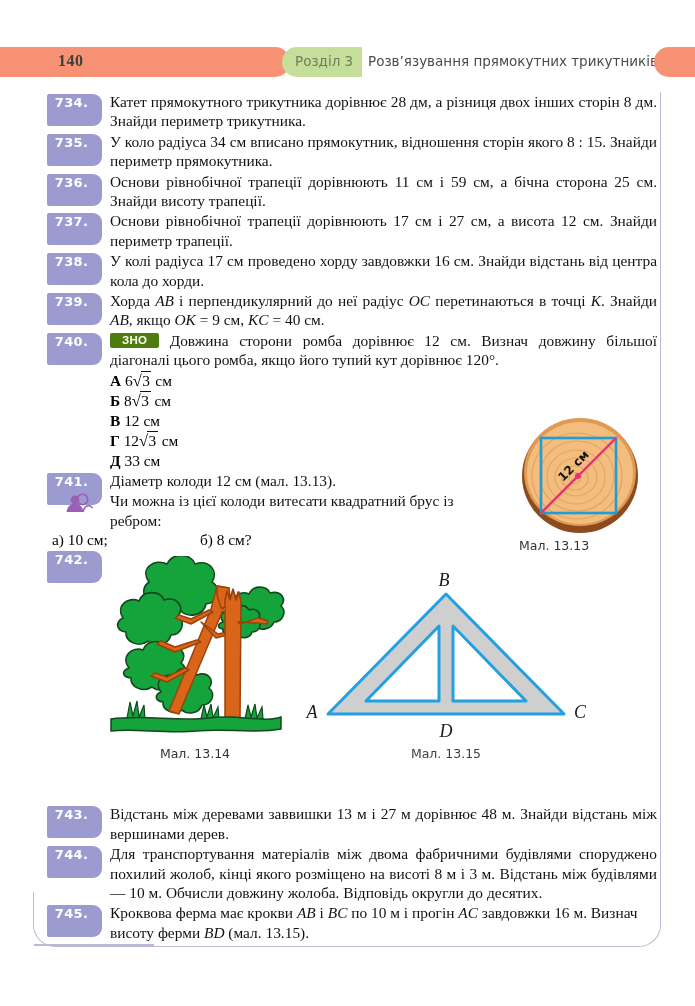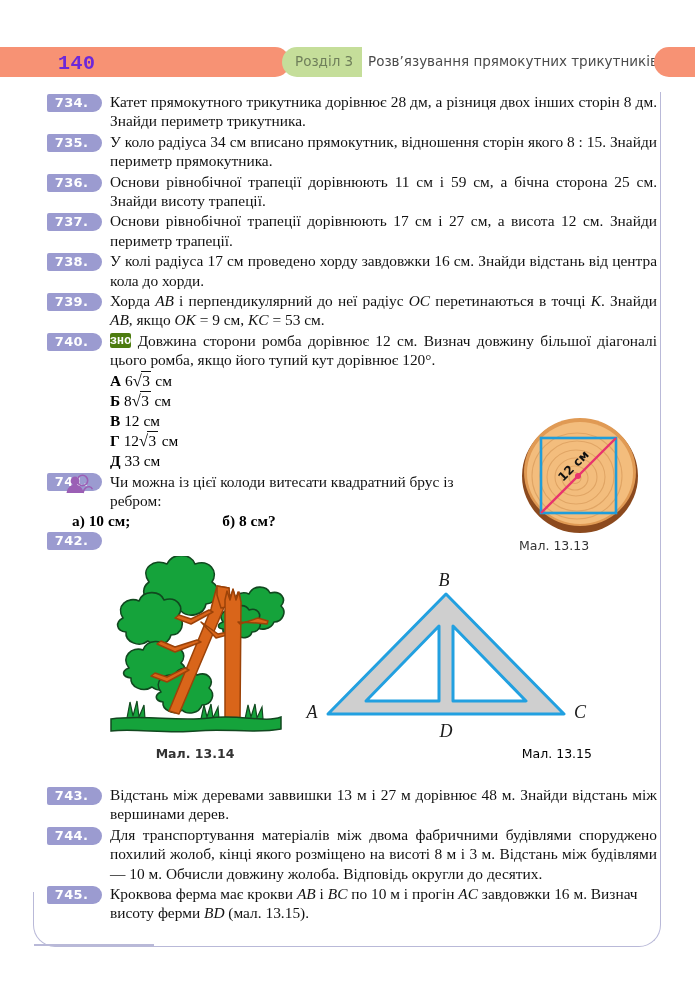--- a/index.html
+++ b/index.html
@@ -51,24 +51,24 @@
     top: 0;
     width: 290px;
     height: 30px;
     background: #f79274;
     border-radius: 0 15px 15px 0;
   }
   .hdr-page-num {
     position: absolute;
     left: 58px;
     top: 5px;
-    color: #6d28d9;
-    font-family: Liberation Mono, monospace;
+    color: #404040;
+    font-family: Liberation Serif, serif;
     font-weight: bold;
-    font-size: 20px;
+    font-size: 16px;
     letter-spacing: .5px;
   }
   .hdr-green {
     position: absolute;
     left: 282px;
     top: 0;
     width: 80px;
     height: 30px;
     background: #c5de9a;
     border-radius: 15px 0 0 15px;
@@ -112,21 +112,21 @@
     position: relative;
     padding-left: 110px;
     padding-right: 38px;
     margin-bottom: 1px;
   }
   .num-badge {
     position: absolute;
     left: 47px;
     top: 2px;
     width: 55px;
-    height: 18px;
+    height: 32px;
     background: #9b9bd0;
     border-radius: 2px 9px 9px 2px;
     color: #ffffff;
     font-family: "DejaVu Sans", sans-serif;
     font-weight: bold;
     font-size: 13px;
     text-align: center;
     line-height: 18px;
     letter-spacing: .3px;
     box-sizing: border-box;
@@ -144,25 +144,25 @@
   i.mathvar {
     font-family: "Liberation Serif", serif;
     font-style: italic;
   }
 
   
   .zno {
     display: inline-block;
     background: #4d7c0f;
     color: #ffffff;
-    font-family: Liberation Mono, monospace;
+    font-family: Liberation Sans, sans-serif;
     font-weight: bold;
     font-size: 11.5px;
     line-height: 15px;
-    padding: 0 0;
+    padding: 0 12px;
     border-radius: 2px;
     vertical-align: 1.5px;
     letter-spacing: .2px;
   }
 
   
   .rad {
     display: inline-block;
     position: relative;
     white-space: nowrap;
@@ -197,24 +197,23 @@
     height: 20px;
   }
 
   
   .subrow {
     position: relative;
     padding-left: 110px;
     padding-right: 230px;
   }
   .ab-row {
-    padding-left: 72px;
+    padding-left: 52px;
     font-size: 15.4px;
     line-height: 19.4px;
-    font-weight: bold;
   }
   .ab-row .b-part { margin-left: 92px; }
 
   
   #fig-log {
     position: absolute;
     left: 519px;
     top: 414px;
     width: 122px;
     height: 122px;
@@ -237,38 +236,37 @@
   }
   #cap-tree {
     position: absolute;
     left: 105px;
     top: 746px;
     width: 180px;
     text-align: center;
     font-family: "DejaVu Sans", sans-serif;
     font-size: 12.5px;
     color: #333;
-    font-weight: bold;
   }
   #fig-truss {
     position: absolute;
     left: 300px;
     top: 566px;
     width: 292px;
     height: 175px;
   }
   #cap-truss {
     position: absolute;
     left: 300px;
     top: 746px;
     width: 292px;
-    text-align: right;
+    text-align: center;
     font-family: "DejaVu Sans", sans-serif;
     font-size: 12.5px;
-    color: #000000;
+    color: #404040;
   }
 
   .tail-rule {
     position: absolute;
     left: 34px;
     top: 944px;
     width: 120px;
     height: 2px;
     background: #b9b9d8;
   }
@@ -311,41 +309,42 @@
     <div class="ttext">Основи рівнобічної трапеції дорівнюють 17 см і 27 см, а висота 12 см. Знайди периметр трапеції.</div>
   </div>
 
   <div class="task">
     <div class="num-badge">738.</div>
     <div class="ttext">У колі радіуса 17 см проведено хорду завдовжки 16 см. Знайди відстань від центра кола до хорди.</div>
   </div>
 
   <div class="task">
     <div class="num-badge">739.</div>
-    <div class="ttext"><span>Хорда </span><i class="mathvar">AB</i><span> і перпендикулярний до неї радіус </span><i class="mathvar">OC</i><span> перетинаються в точці </span><i class="mathvar">K</i><span>. Знайди </span><i class="mathvar">AB</i><span>, якщо </span><i class="mathvar">OK</i><span> = 9 см, </span><i class="mathvar">KC</i><span> = 53 см.</span></div>
+    <div class="ttext"><span>Хорда </span><i class="mathvar">AB</i><span> і перпендикулярний до неї радіус </span><i class="mathvar">OC</i><span> перетинаються в точці </span><i class="mathvar">K</i><span>. Знайди </span><i class="mathvar">AB</i><span>, якщо </span><i class="mathvar">OK</i><span> = 9 см, </span><i class="mathvar">KC</i><span> = 40 см.</span></div>
   </div>
 
   <div class="task">
     <div class="num-badge">740.</div>
     <div class="ttext"><span class="zno">ЗНО</span> <span>Довжина сторони ромба дорівнює 12 см. Визнач довжину більшої діагоналі цього ромба, якщо його тупий кут дорівнює 120°.</span></div>
   </div>
   <div class="opts">
     <div class="opt"><b>А</b> <span>6</span><span class="rad"><span class="rsym">√</span><span class="rbody">3</span></span> <span>см</span></div>
     <div class="opt-sp"></div>
     <div class="opt"><b>Б</b> <span>8</span><span class="rad"><span class="rsym">√</span><span class="rbody">3</span></span> <span>см</span></div>
     <div class="opt-sp"></div>
     <div class="opt"><b>В</b> <span>12</span> <span>см</span></div>
     <div class="opt-sp"></div>
     <div class="opt"><b>Г</b> <span>12</span><span class="rad"><span class="rsym">√</span><span class="rbody">3</span></span> <span>см</span></div>
     <div class="opt-sp"></div>
     <div class="opt"><b>Д</b> <span>33</span> <span>см</span></div>
   </div>
 
   <div class="task" style="padding-right:235px;">
     <div class="num-badge">741.</div>
+    <div class="ttext noj">Діаметр колоди 12 см (мал. 13.13).</div>
   </div>
   <div class="subrow">
     <span class="pair-icon">
       <svg viewBox="0 0 30 20" width="30" height="20">
         <circle cx="18.5" cy="6.5" r="5.2" fill="none" stroke="#9b5fb5" stroke-width="1.6"></circle>
         <circle cx="11" cy="7" r="4.4" fill="#9b5fb5"></circle>
         <path d="M2.5 19 C3.5 12.5 8 10.6 11 10.6 C14 10.6 18.5 12.5 19.5 19 Z" fill="#9b5fb5"></path>
         <path d="M19 19 C20 14.2 23 12.6 25.5 12.8 C27 13 28 14.2 28.4 15.2" fill="none" stroke="#9b5fb5" stroke-width="1.6"></path>
       </svg>
     </span>

